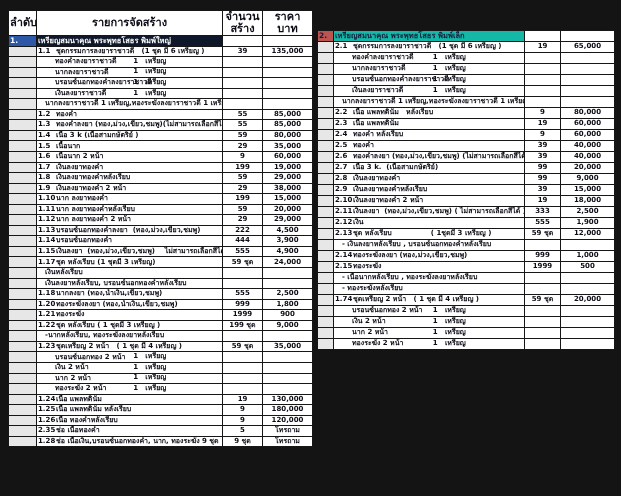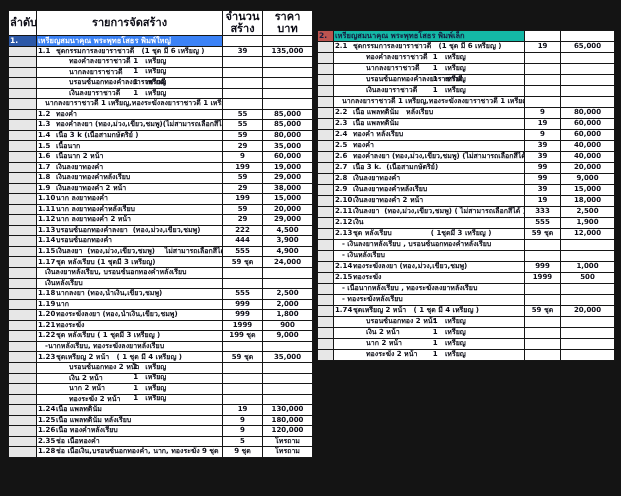--- a/index.html
+++ b/index.html
@@ -19,21 +19,21 @@
     color:#0c0c16;font-weight:700;white-space:nowrap;
   }
   thead td{text-align:center;background:#ffffff;height:24px;font-size:11px;}
   .t-large tbody tr{height:10.55px;}
   .t-small tbody tr{height:11px;}
   tr.section-row{height:13px;}
   .nocell{background:#e7e7e7;}
   .desc{position:relative;}
   .dtext{white-space:pre;}
   .rno{display:inline-block;width:18px;white-space:pre;}
-  .sub .dtext{padding-left:31px;text-align:center;}
+  .sub .dtext{padding-left:17px;text-align:center;}
   .cont .dtext{padding-left:7px;}
   .unit{position:absolute;left:52%;top:50%;transform:translateY(-50%);white-space:pre;}
   .qtycell,.pricecell{text-align:center;}
   .sec{font-size:7.5px;}
 </style>
 </head>
 <body style="background: rgb(20, 20, 20);">
 
 <div class="sheet sheet-large">
   <table class="t-large">
@@ -47,21 +47,21 @@
       <tr>
         <td>ลำดับ</td>
         <td>รายการจัดสร้าง</td>
         <td><span>จำนวน</span><br><span>สร้าง</span></td>
         <td><span>ราคา</span><br><span>บาท</span></td>
       </tr>
     </thead>
     <tbody id="rows-large">
         <tr class="section-row">
           <td class="sec" style="background: rgb(44, 88, 167); color: rgb(255, 255, 255);">1.</td>
-          <td class="desc sec" style="background: #3b82f6; color: rgb(255, 255, 255); margin-left: 8px;">เหรียญสมนาคุณ พระพุทธโสธร พิมพ์ใหญ่</td>
+          <td class="desc sec" style="background: #0f172a; color: rgb(255, 255, 255); margin-left: 8px;">เหรียญสมนาคุณ พระพุทธโสธร พิมพ์ใหญ่</td>
           <td class="qtycell"></td>
           <td class="pricecell"></td>
         </tr>
         <tr>
           <td class="nocell"></td>
           <td class="desc"><span class="rno">1.1</span><span class="dtext">ชุดกรรมการลงยาราชาวดี   (1 ชุด มี 6 เหรียญ )</span></td>
           <td class="qtycell">39</td>
           <td class="pricecell">135,000</td>
         </tr>
         <tr>
@@ -179,41 +179,35 @@
           <td class="pricecell">4,900</td>
         </tr>
         <tr>
           <td class="nocell"></td>
           <td class="desc"><span class="rno">1.17</span><span class="dtext">ชุด หลังเรียบ (1 ชุดมี 3 เหรียญ)</span></td>
           <td class="qtycell">59 ชุด</td>
           <td class="pricecell">24,000</td>
         </tr>
         <tr>
           <td class="nocell"></td>
+          <td class="desc cont"><span class="dtext">เงินหลังเรียบ</span></td>
+          <td class="qtycell"></td>
+          <td class="pricecell"></td>
+        </tr>
+        <tr>
+          <td class="nocell"></td>
           <td class="desc cont"><span class="dtext">เงินลงยาหลังเรียบ, บรอนซ์นอกทองคำหลังเรียบ</span></td>
-          <td class="qtycell"></td>
-          <td class="pricecell"></td>
-        </tr>
-        <tr>
-          <td class="nocell"></td>
-          <td class="desc cont"><span class="dtext">เงินหลังเรียบ</span></td>
           <td class="qtycell"></td>
           <td class="pricecell"></td>
         </tr>
         <tr>
           <td class="nocell"></td>
           <td class="desc"><span class="rno">1.18</span><span class="dtext">นากลงยา (ทอง,น้ำเงิน,เขียว,ชมพู)</span></td>
           <td class="qtycell">555</td>
           <td class="pricecell">2,500</td>
-        </tr>
-        <tr>
-          <td class="nocell"></td>
-          <td class="desc"><span class="rno">1.19</span><span class="dtext">นาก</span></td>
-          <td class="qtycell">999</td>
-          <td class="pricecell">2,000</td>
         </tr>
         <tr>
           <td class="nocell"></td>
           <td class="desc"><span class="rno">1.20</span><span class="dtext">ทองระฆังลงยา (ทอง,น้ำเงิน,เขียว,ชมพู)</span></td>
           <td class="qtycell">999</td>
           <td class="pricecell">1,800</td>
         </tr>
         <tr>
           <td class="nocell"></td>
           <td class="desc"><span class="rno">1.21</span><span class="dtext">ทองระฆัง</span></td>
@@ -420,26 +414,20 @@
           <td class="pricecell">12,000</td>
         </tr>
         <tr>
           <td class="nocell"></td>
           <td class="desc cont"><span class="dtext">- เงินลงยาหลังเรียบ , บรอนซ์นอกทองคำหลังเรียบ</span></td>
           <td class="qtycell"></td>
           <td class="pricecell"></td>
         </tr>
         <tr>
           <td class="nocell"></td>
-          <td class="desc cont"><span class="dtext">- เงินหลังเรียบ</span></td>
-          <td class="qtycell"></td>
-          <td class="pricecell"></td>
-        </tr>
-        <tr>
-          <td class="nocell"></td>
           <td class="desc"><span class="rno">2.14</span><span class="dtext">ทองระฆังลงยา (ทอง,ม่วง,เขียว,ชมพู)</span></td>
           <td class="qtycell">999</td>
           <td class="pricecell">1,000</td>
         </tr>
         <tr>
           <td class="nocell"></td>
           <td class="desc"><span class="rno">2.15</span><span class="dtext">ทองระฆัง</span></td>
           <td class="qtycell">1999</td>
           <td class="pricecell">500</td>
         </tr>

